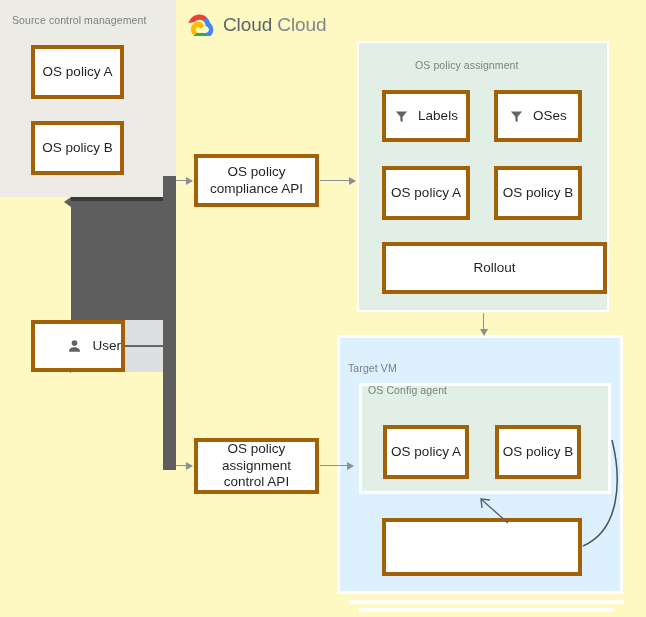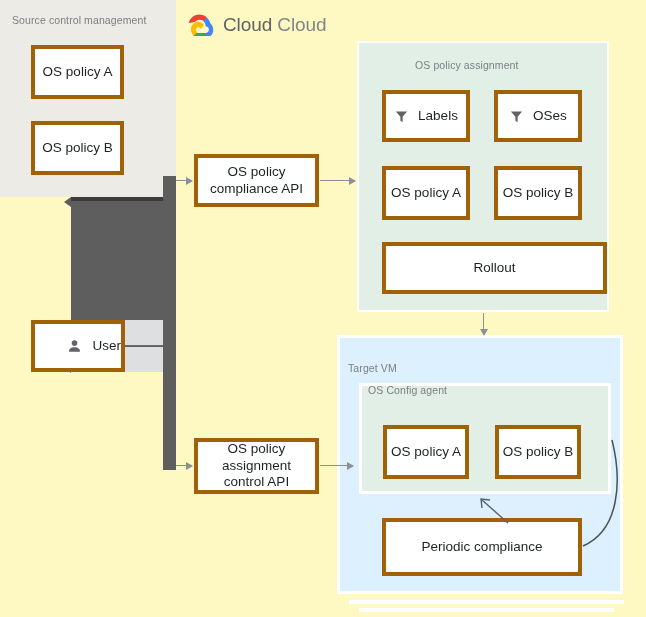--- a/index.html
+++ b/index.html
@@ -311,21 +311,20 @@
   <div class="panel-title" id="agent-title">OS Config agent</div>
 
   <div class="box" id="box-policy-a2">
     <span>OS policy A</span>
   </div>
   <div class="box" id="box-policy-b2">
     <span>OS policy B</span>
   </div>
 
   <div class="box" id="box-compliance">
-    <span>Periodic compliance</span>
   </div>
 
   <div class="sheet-line" id="sheet-1"></div>
   <div class="sheet-line" id="sheet-2"></div>
 
   <div class="arrow-h" id="arrow-user-api1"></div>
   <div class="arrow-h" id="arrow-api1-panel"></div>
   <div class="arrow-h" id="arrow-user-api2"></div>
   <div class="arrow-h" id="arrow-api2-vm"></div>
   <div class="arrow-v" id="arrow-panel-vm"></div>

